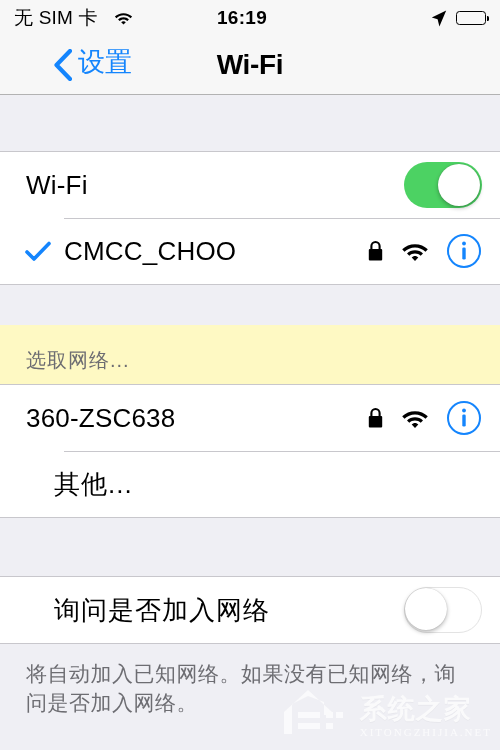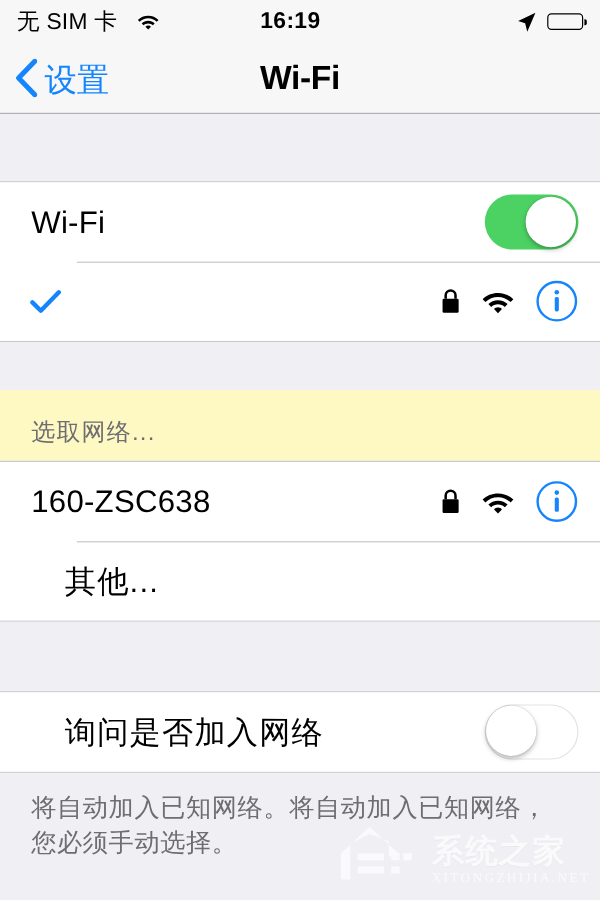--- a/index.html
+++ b/index.html
@@ -82,24 +82,25 @@
     height: 59px;
     background: #F7F7F7;
     border-bottom: 1px solid #B2B2B2;
     display: flex;
     align-items: center;
     position: relative;
     box-sizing: border-box;
   }
   .nav-back {
     display: flex;
-    align-items: flex-end;
+    align-items: flex-start;
     gap: 6px;
     padding-left: 12px;
     cursor: pointer;
+    margin-left: 41px;
   }
   .chevron-left { display: block; }
   .nav-back-label {
     color: #1485FD;
     font-size: 27px;
     line-height: 1;
   }
   .nav-title {
     position: absolute;
     left: 0; right: 0;
@@ -298,20 +299,21 @@
       </div>
     </div>
   </div>
 
   <div class="row has-check">
     <span class="check-slot">
       <svg class="check-icon" width="26" height="21" viewBox="0 0 26 21">
         <path d="M2 11 L9 18 L24 2.5" stroke="#1485FD" stroke-width="3.6" fill="none" stroke-linecap="round" stroke-linejoin="round"></path>
       </svg>
     </span>
+    <span class="row-label">CMCC_CHOO</span>
     <div class="row-accessories">
       <span>
         <svg class="lock-icon" width="17" height="22" viewBox="0 0 17 22">
           <path d="M4.4 9 V6.1 a4.1 4.1 0 0 1 8.2 0 V9" stroke="#000" stroke-width="2.1" fill="none"></path>
           <rect x="1.8" y="9" width="13.4" height="11.6" rx="1.1" fill="#000"></rect>
         </svg>
       </span>
       <span>
         <svg class="wifi-signal-icon" width="28" height="21" viewBox="0 0 28 21">
           <path d="M14 3.2C9 3.2 4.5 5.1 1.2 8.3L3.5 10.7C6.3 8 10 6.4 14 6.4s7.7 1.6 10.5 4.3l2.3-2.4C23.5 5.1 19 3.2 14 3.2z" fill="#000"></path>
@@ -330,21 +332,21 @@
   </div>
 
 </div>
 
 <div class="spacer-40"></div>
 <div class="section-header">选取网络...</div>
 
 <div class="group">
 
   <div class="row">
-    <span class="row-label">160-ZSC638</span>
+    <span class="row-label">360-ZSC638</span>
     <div class="row-accessories">
       <span>
         <svg class="lock-icon" width="17" height="22" viewBox="0 0 17 22">
           <path d="M4.4 9 V6.1 a4.1 4.1 0 0 1 8.2 0 V9" stroke="#000" stroke-width="2.1" fill="none"></path>
           <rect x="1.8" y="9" width="13.4" height="11.6" rx="1.1" fill="#000"></rect>
         </svg>
       </span>
       <span>
         <svg class="wifi-signal-icon" width="28" height="21" viewBox="0 0 28 21">
           <path d="M14 3.2C9 3.2 4.5 5.1 1.2 8.3L3.5 10.7C6.3 8 10 6.4 14 6.4s7.7 1.6 10.5 4.3l2.3-2.4C23.5 5.1 19 3.2 14 3.2z" fill="#000"></path>
@@ -374,21 +376,21 @@
   <div class="row">
     <span class="row-label cjk">询问是否加入网络</span>
     <div class="row-accessories">
       <div class="toggle off">
         <span class="toggle-knob"></span>
       </div>
     </div>
   </div>
 </div>
 
-<div class="footer-note">将自动加入已知网络。将自动加入已知网络，您必须手动选择。</div>
+<div class="footer-note">将自动加入已知网络。如果没有已知网络，询问是否加入网络。</div>
 
 <div class="watermark">
   <span>
     <svg width="76" height="58" viewBox="0 0 76 58">
       <path d="M6 30 L30 8 L54 30 L54 33 L46 33 L46 20 L30 14 L14 22 L14 52 L6 52 Z" fill="#FFFFFF" opacity="0.95"></path>
       <rect x="20" y="30" width="22" height="6" fill="#FFFFFF" opacity="0.95"></rect>
       <rect x="20" y="41" width="22" height="6" fill="#FFFFFF" opacity="0.95"></rect>
       <rect x="48" y="30" width="7" height="6" fill="#FFFFFF" opacity="0.95"></rect>
       <rect x="58" y="30" width="7" height="6" fill="#FFFFFF" opacity="0.95"></rect>
       <rect x="48" y="41" width="7" height="6" fill="#FFFFFF" opacity="0.95"></rect>

